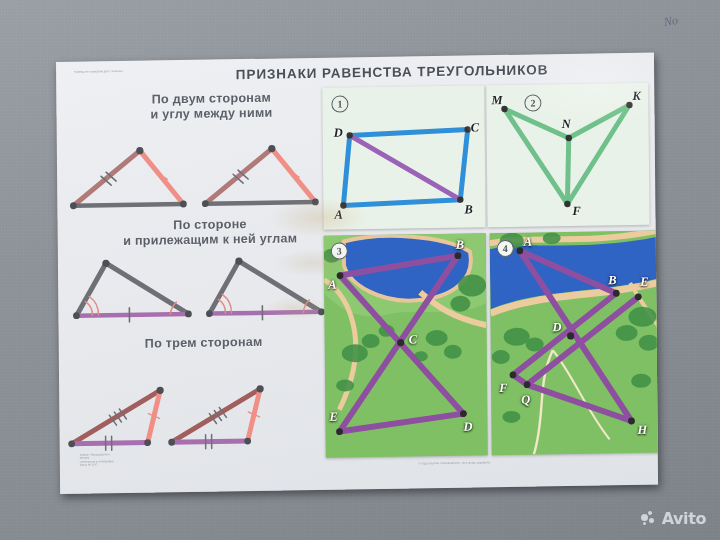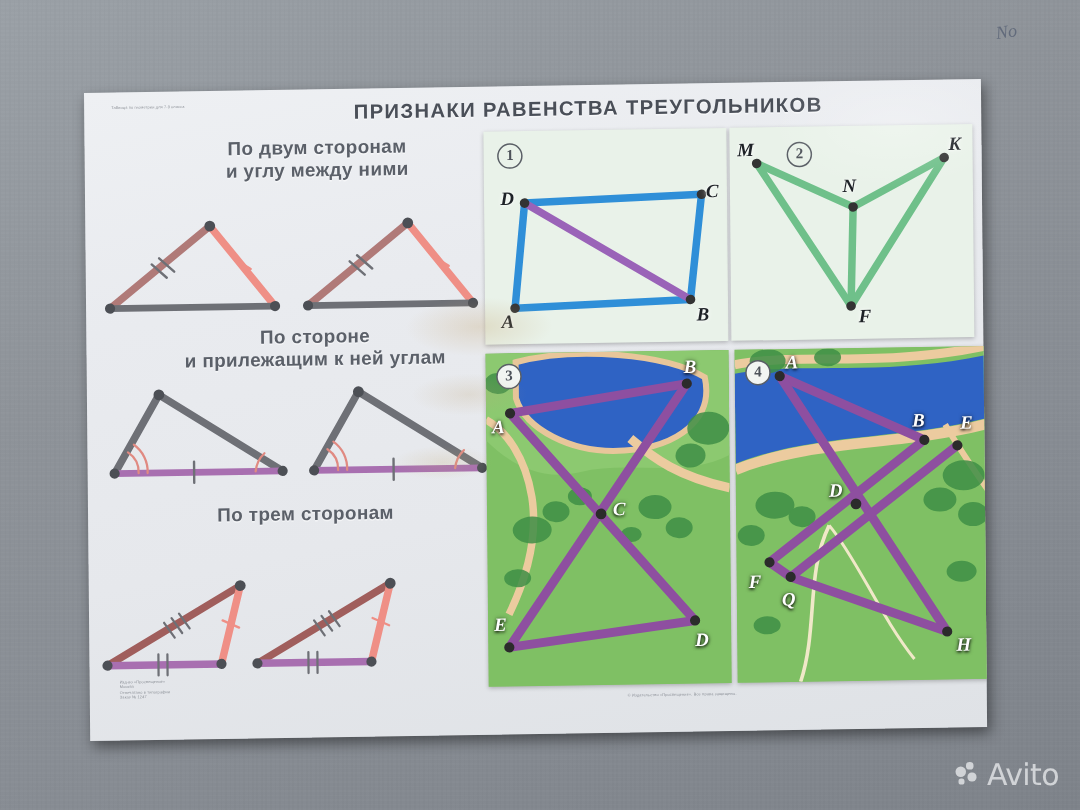--- a/index.html
+++ b/index.html
@@ -93,21 +93,21 @@
 
   
   #avito{
     position:absolute;right:14px;bottom:12px;
     display:flex;align-items:center;gap:5px;
     opacity:.78;
   }
   #avito .mark{position:relative;width:16px;height:16px;}
   #avito .mark i{position:absolute;border-radius:50%;background:#e8eaec;display:block;}
   #avito .wordmark{
-    color:#e8eaec;font-size:20px;font-weight:normal;letter-spacing:-.4px;
+    color:#e8eaec;font-size:16px;font-weight:bold;letter-spacing:-.4px;
     font-family:"DejaVu Sans", sans-serif;
   }
   #corner-mark{
     position:absolute;right:42px;top:14px;
     color:#3e4a63;opacity:.55;font-size:12px;
     font-family:"Liberation Serif", serif;font-style:italic;
     transform:rotate(-8deg);
   }
 </style>
 </head>

